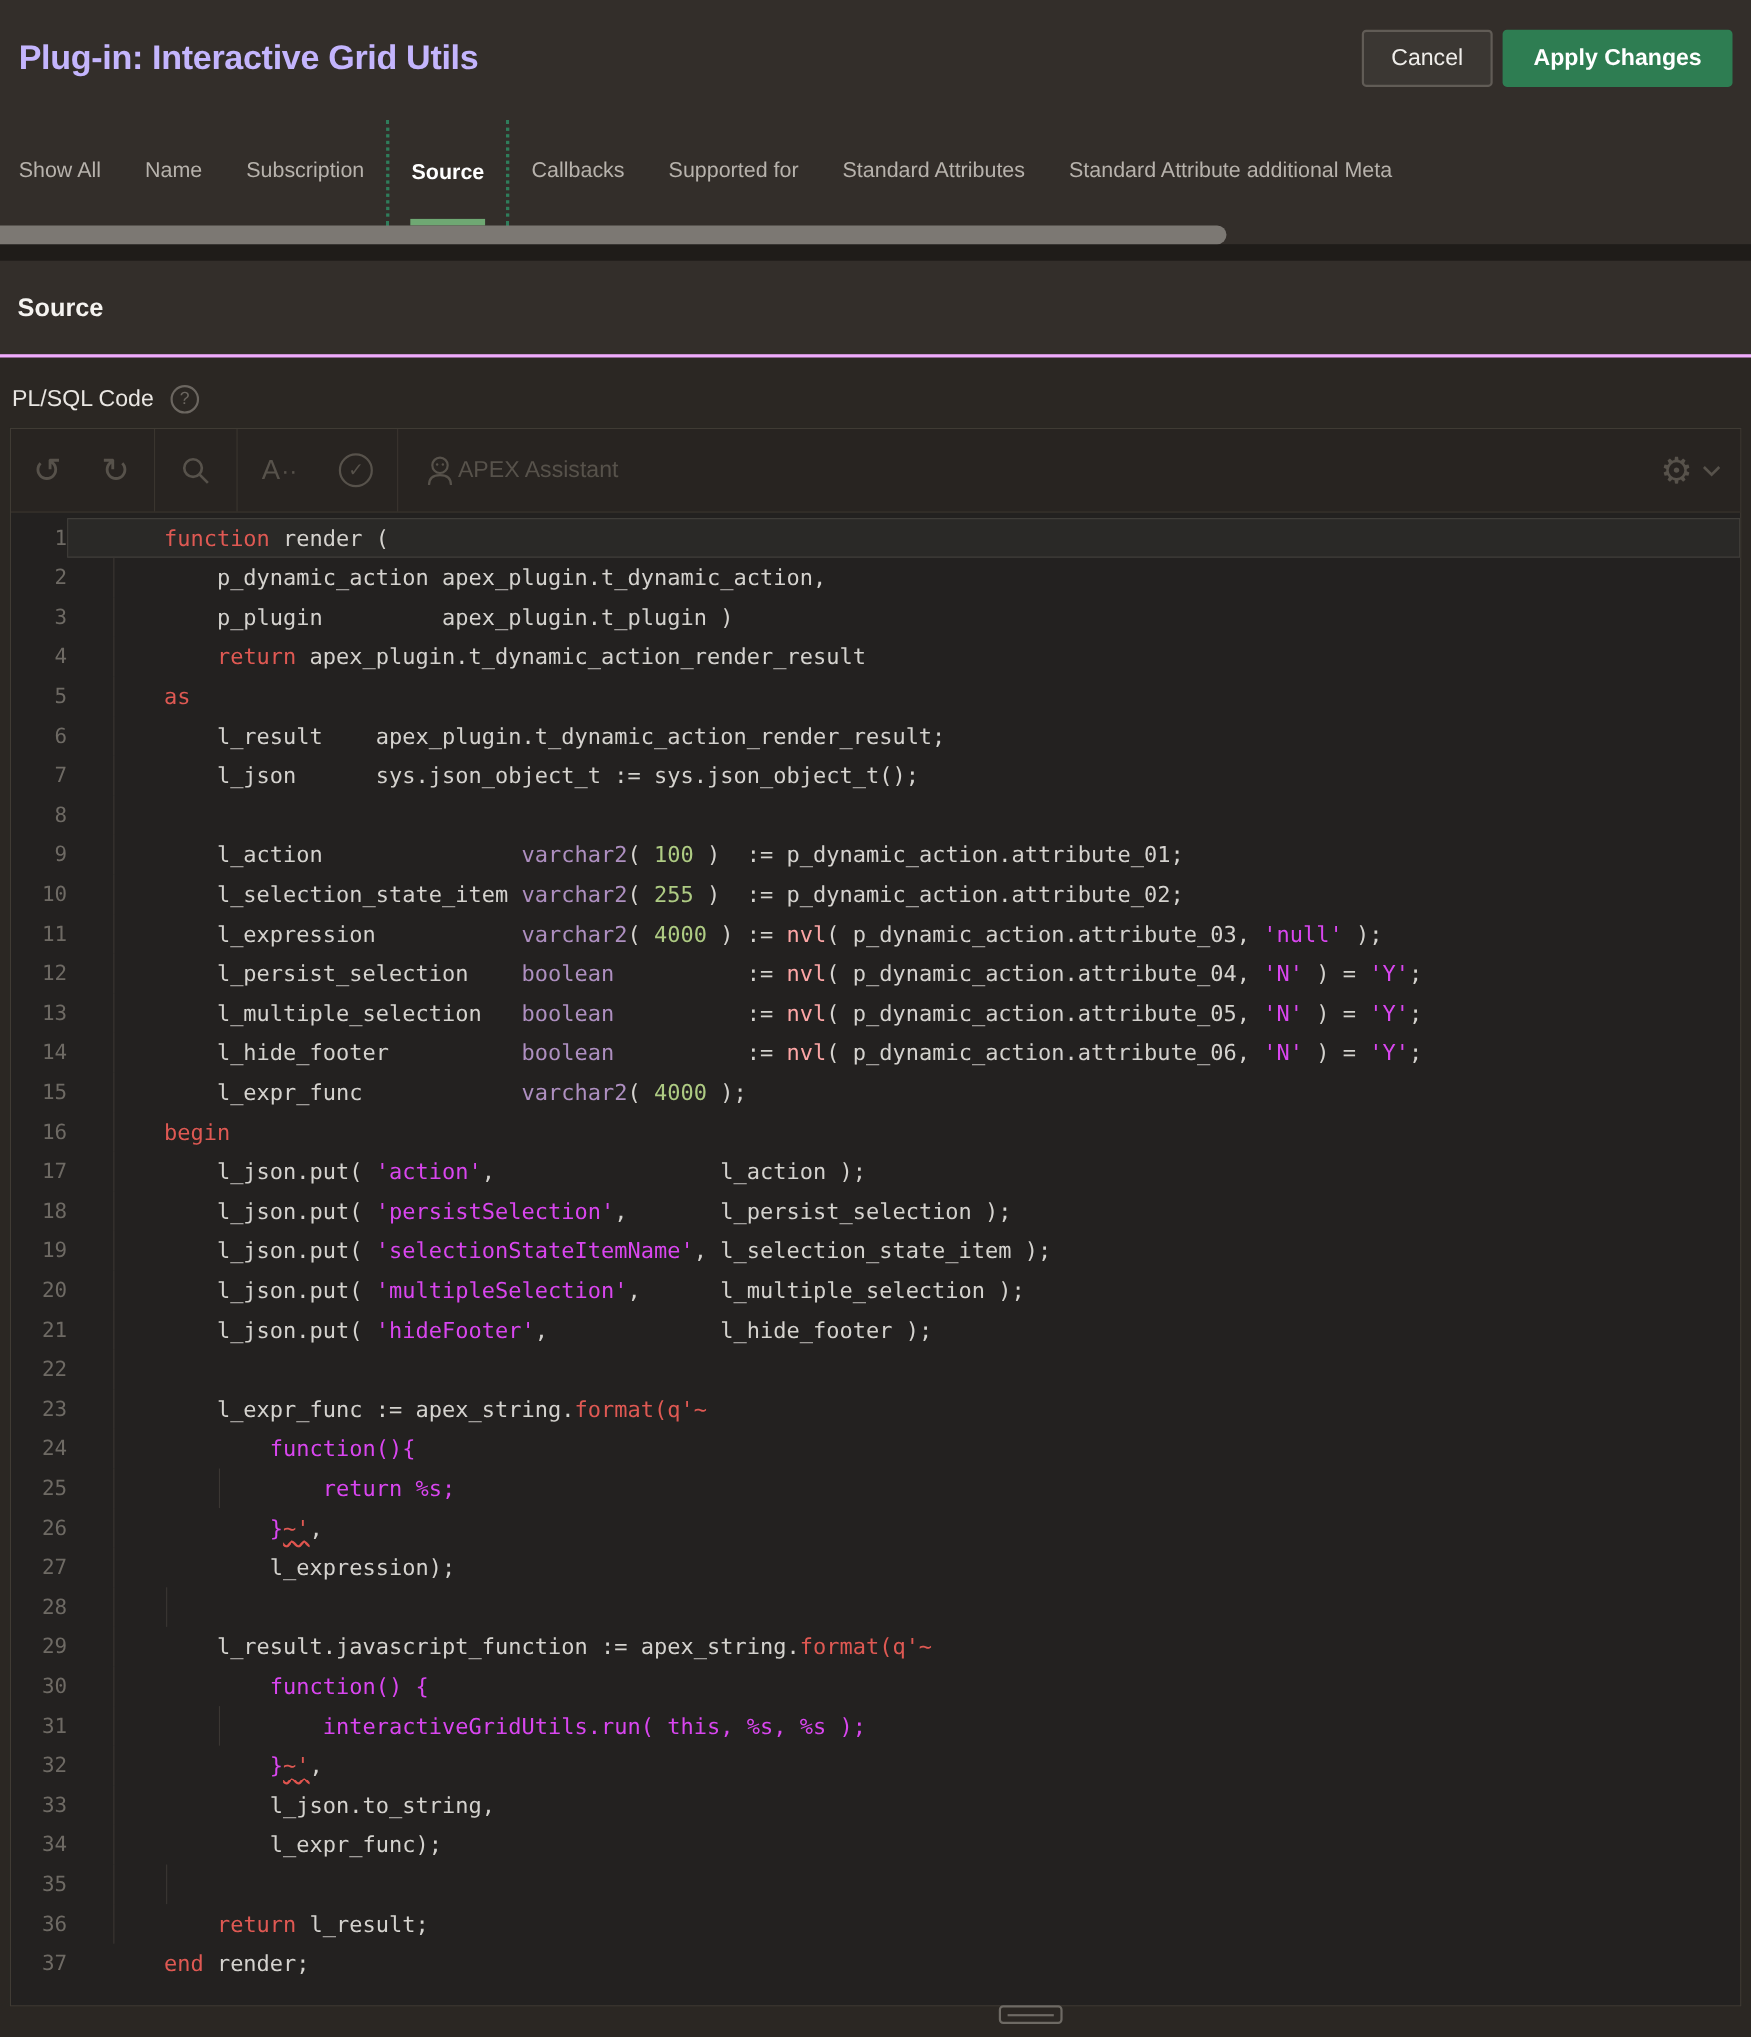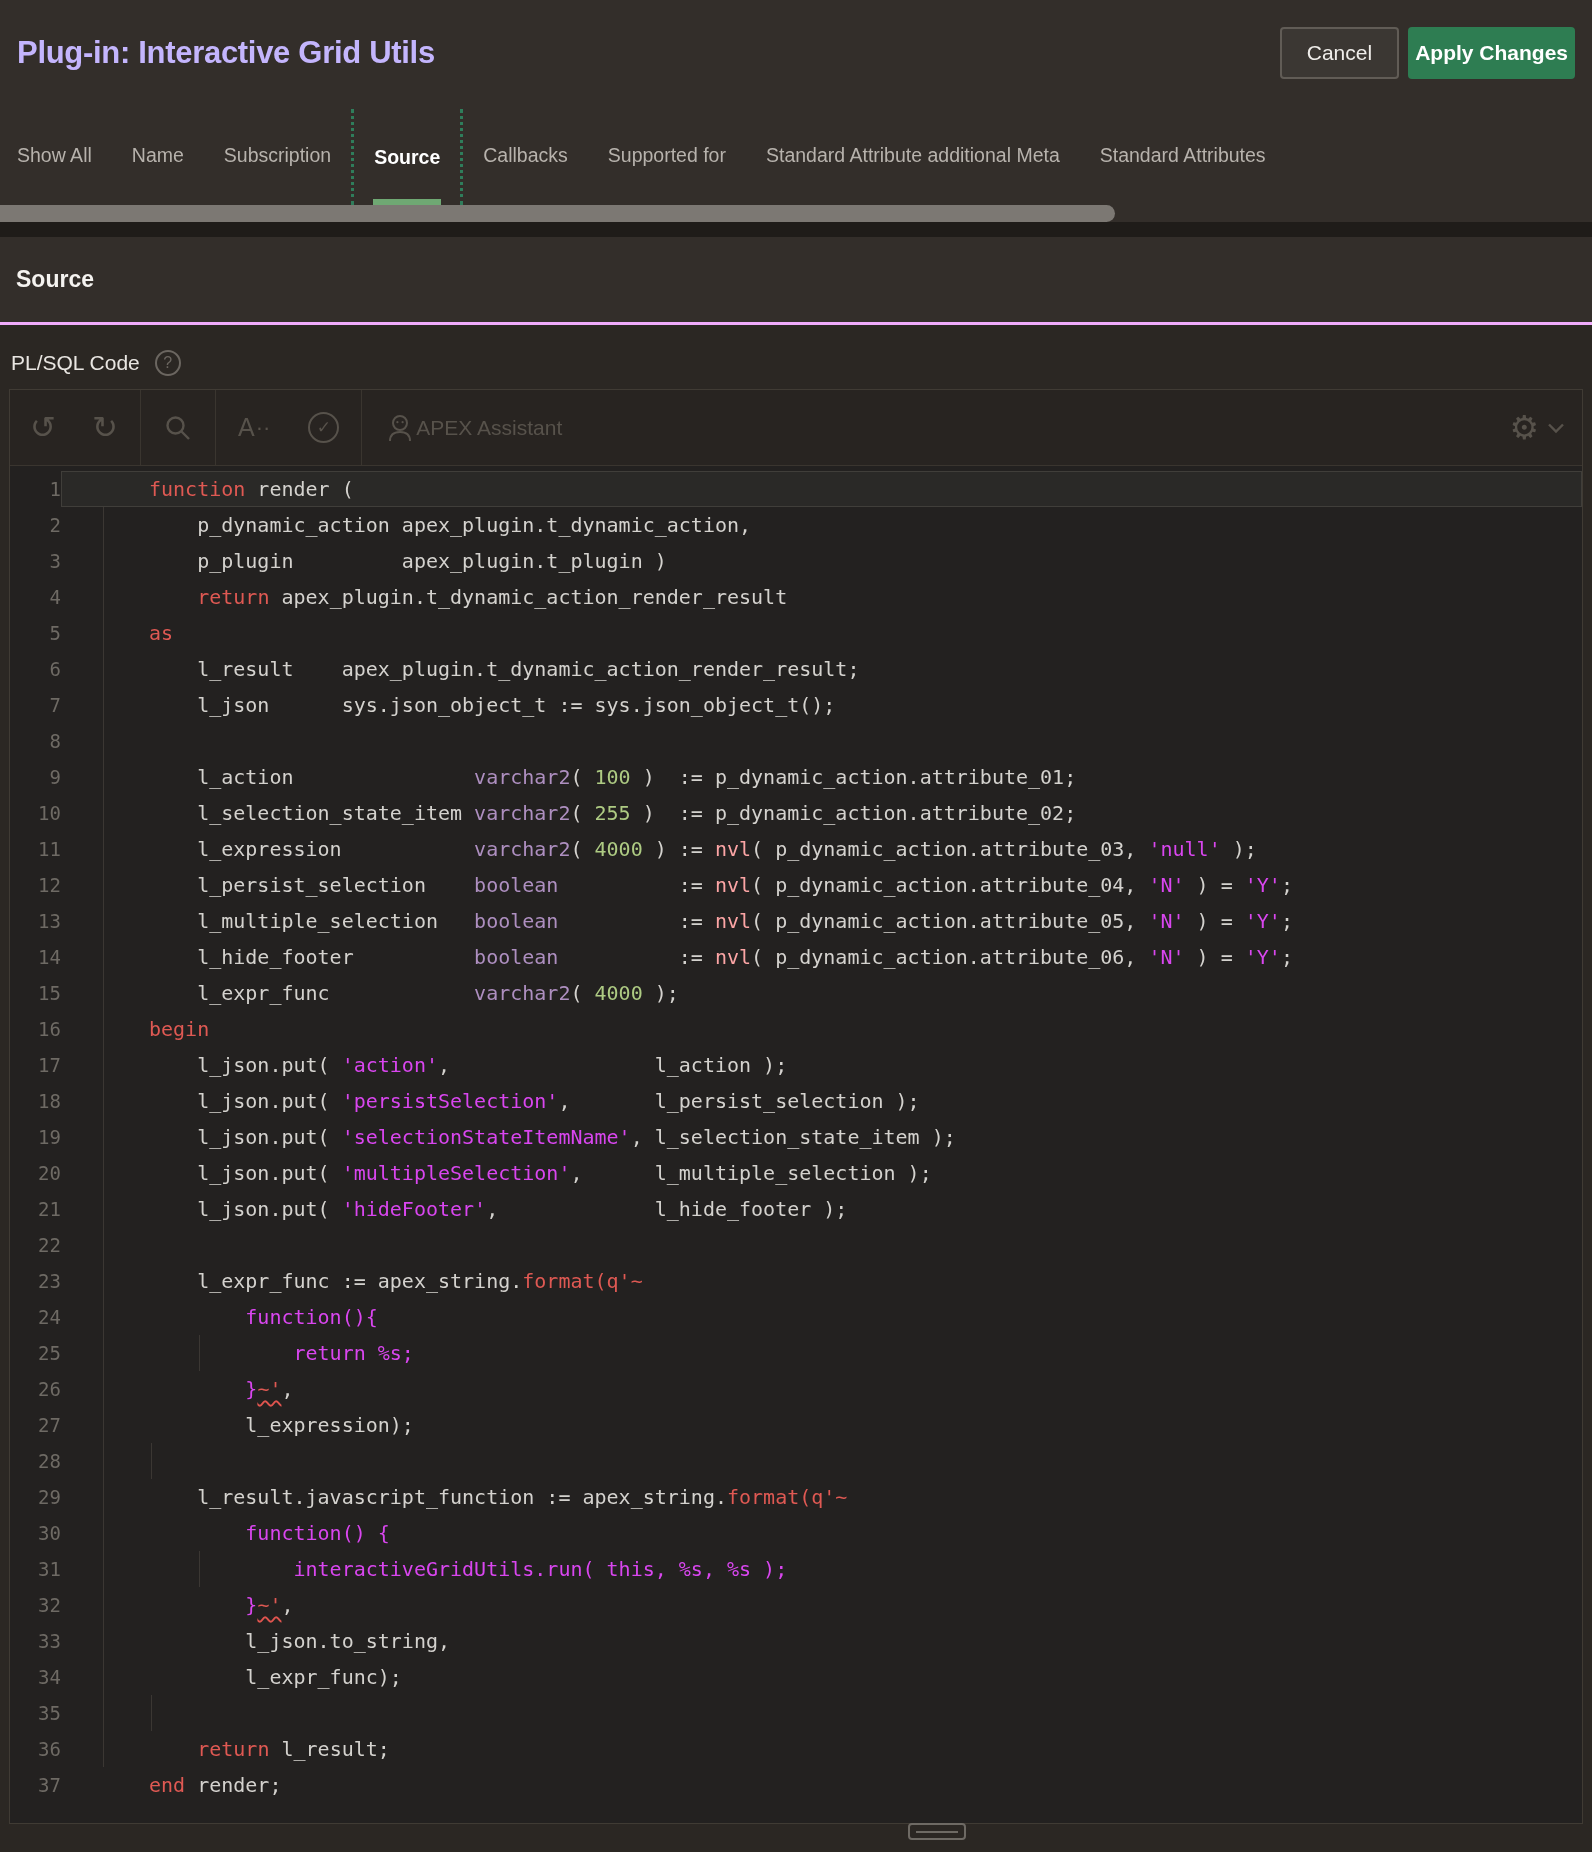--- a/index.html
+++ b/index.html
@@ -5,21 +5,21 @@
   * { margin:0; padding:0; box-sizing:border-box; }
   html,body { width:1592px; height:1852px; overflow:hidden; }
   body { background:#332E2A; font-family:"Liberation Sans", sans-serif; }
 
   
   .header { height:105px; display:flex; align-items:center; justify-content:space-between; padding:0 17px; }
   .title { font-size:31px; font-weight:700; color:#c4b5fd; letter-spacing:-0.3px; }
   .hdr-buttons { display:flex; gap:9px; }
   .btn { height:52px; border-radius:4px; font-size:21px; font-family:"Liberation Sans",sans-serif; cursor:pointer; }
   .btn-cancel { background:#3B3733; border:2px solid #615C56; color:#EFEDEA; padding:0 25px; }
-  .btn-apply { background:#2E7D52; border:none; color:#FFFFFF; font-weight:700; padding:0 7px; }
+  .btn-apply { background:#2E7D52; border:none; color:#FFFFFF; font-weight:700; padding:0 28px; }
 
   
   .tabbar { height:100px; display:flex; align-items:stretch; padding-left:17px; }
   .tab { display:flex; align-items:center; padding:0 20px; font-size:19.5px; color:#B7B2AC; position:relative; cursor:pointer; white-space:nowrap; }
   .tab:first-child { padding-left:0; }
   .tab.active { color:#FFFFFF; font-weight:600; border-left:3px dotted #2F7D5B; border-right:3px dotted #2F7D5B; margin:4px 0 0 0; }
   .tab.active::after { content:''; position:absolute; left:19px; right:19px; bottom:0; height:6px; background:#6FA873; }
 
   
   .hscroll { height:17px; position:relative; }
@@ -83,22 +83,22 @@
   </div>
 </div>
 
 <div class="tabbar">
     <div class="tab">Show All</div>
     <div class="tab">Name</div>
     <div class="tab">Subscription</div>
     <div class="tab active">Source</div>
     <div class="tab">Callbacks</div>
     <div class="tab">Supported for</div>
+    <div class="tab">Standard Attributes</div>
     <div class="tab">Standard Attribute additional Meta</div>
-    <div class="tab">Standard Attributes</div>
   </div>
 <div class="hscroll">
   <div class="thumb"></div>
 </div>
 <div class="darkstrip"></div>
 
 <div class="section-head">
   <div class="section-title">Source</div>
 </div>
 

